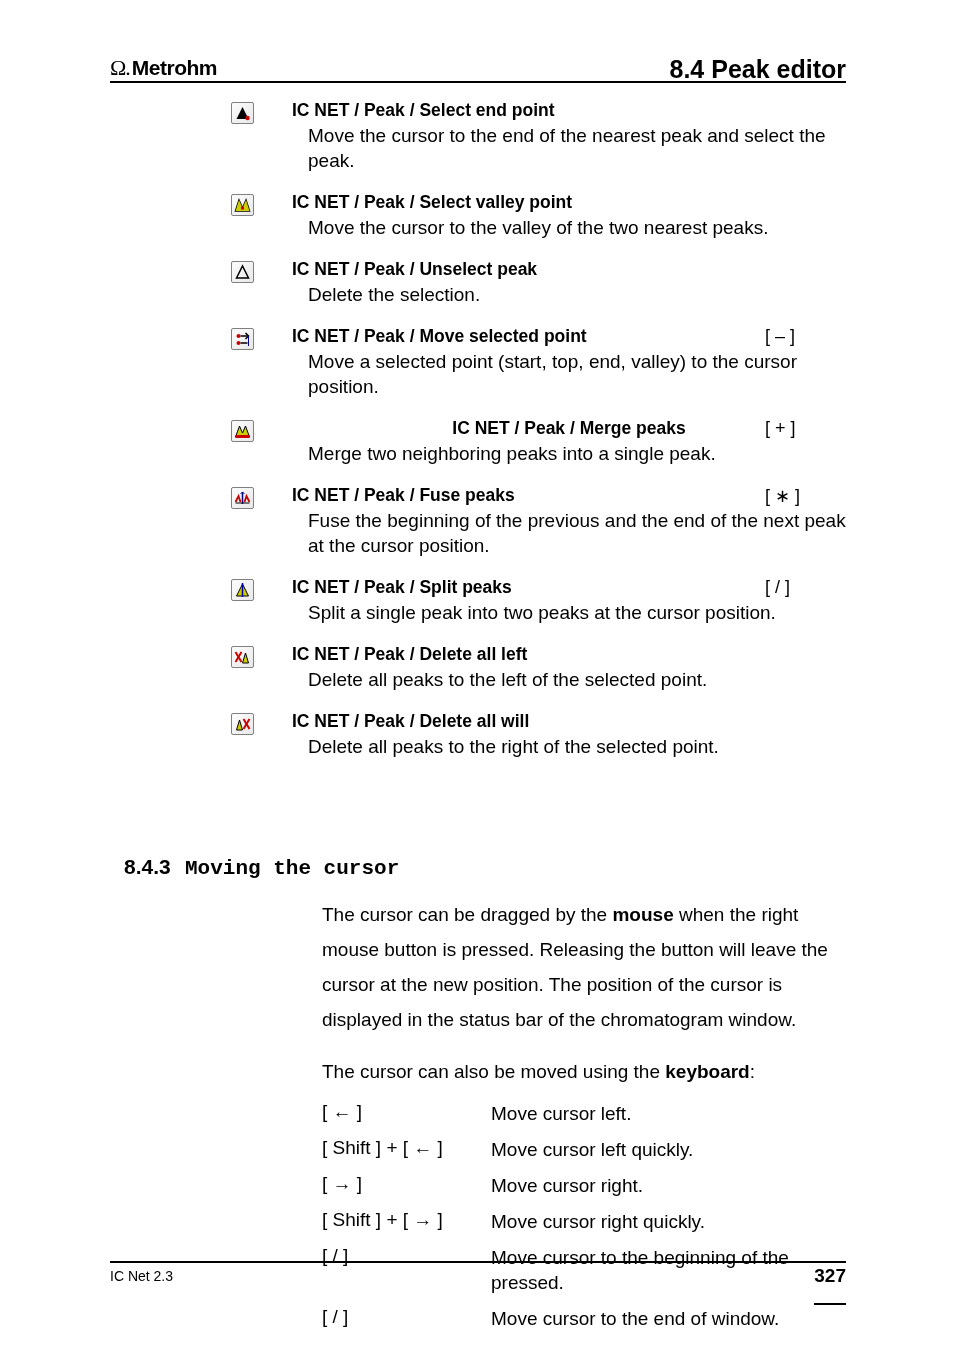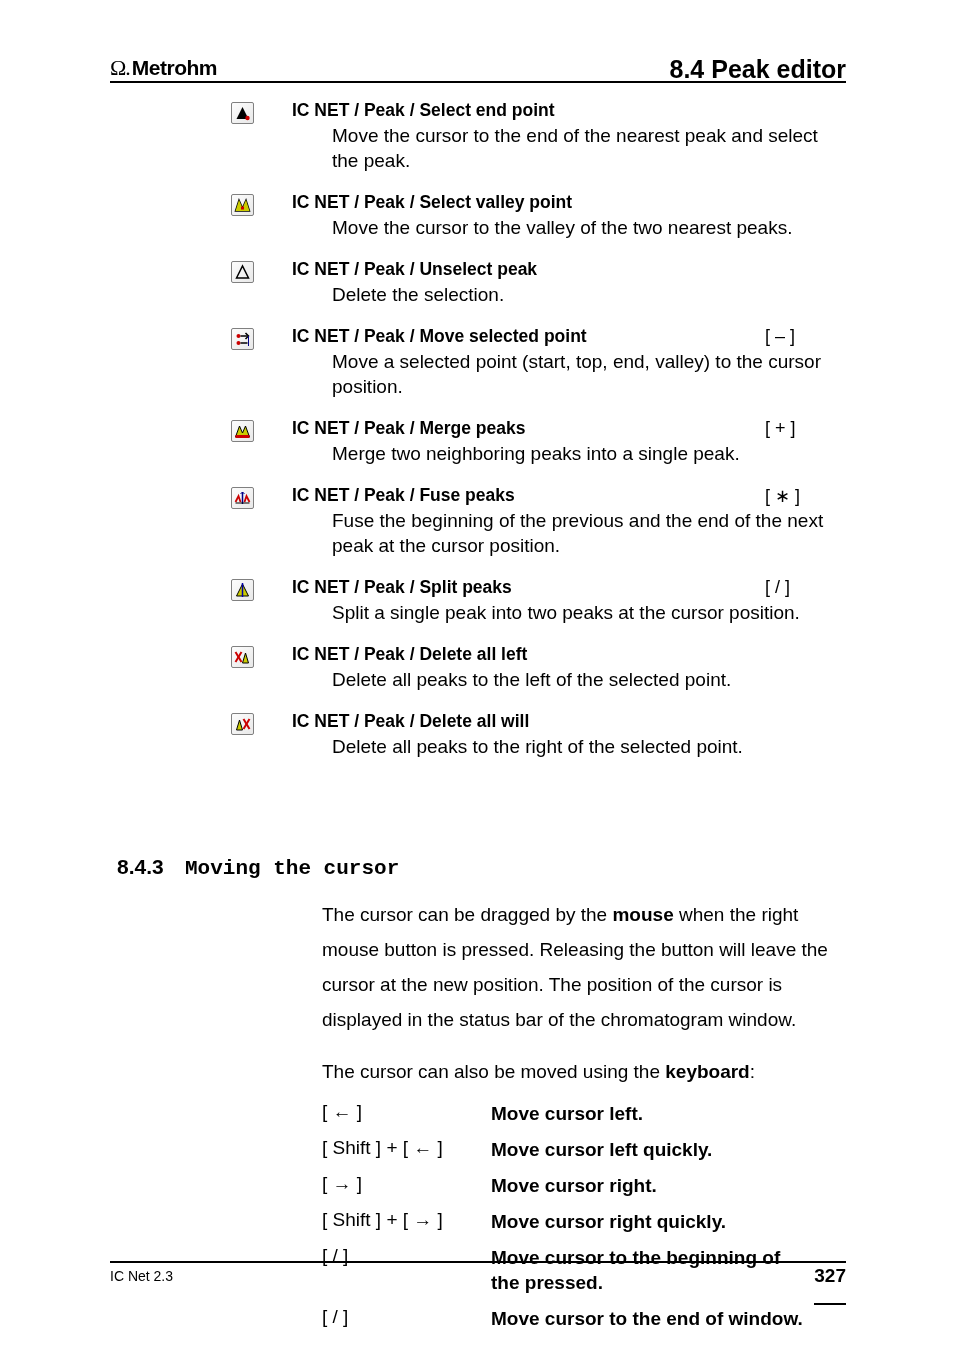--- a/index.html
+++ b/index.html
@@ -104,36 +104,36 @@
     display: inline-block;
   }
   .shortcut {
     font-family: Arial, sans-serif;
     font-size: 18px;
     display: inline-block;
     position: absolute;
     left: 473px;
   }
   .desc {
-    margin-left: 40px;
+    margin-left: 16px;
     margin-top: 2px;
     font-size: 19px;
     line-height: 25px;
     font-family: Arial, sans-serif;
   }
   .section-heading {
     margin-top: 96px;
     position: relative;
     font-family: "Arial Black", Arial, sans-serif;
     font-weight: 900;
     font-size: 21px;
   }
   .section-number {
     position: absolute;
-    left: 7px;
+    left: 14px;
   }
   .section-title {
     margin-left: 75px;
     display: inline-block;
     font-family: Liberation Mono, monospace;
   }
   .body-para {
     margin-left: 212px;
     margin-top: 17px;
     font-size: 19px;
@@ -150,21 +150,20 @@
     align-items: flex-start;
   }
   .kbd-key {
     width: 169px;
     flex: 0 0 auto;
   }
   .kbd-desc {
     flex: 1 1 auto;
     padding-right: 40px;
     line-height: 25px;
-    font-weight: bold;
   }
   .footer {
     position: absolute;
     left: 110px;
     right: 108px;
     bottom: 62px;
     height: 28px;
   }
   .footer-line {
     position: absolute;
@@ -238,21 +237,21 @@
           <div class="txt">
             <div style="position: relative;"><span class="menu-path">IC NET / Peak / Move selected point</span><span class="shortcut">[ – ]</span></div>
             <div class="desc">Move a selected point (start, top, end, valley) to the cursor position.</div>
           </div>
         </div>
         <div class="entry">
           <div class="icon-slot"><span class="icon-btn"><svg viewBox="0 0 16 16">
                 <use href="#svg-merge-peaks-icon"></use>
               </svg></span></div>
           <div class="txt">
-            <div style="position: relative;"><span class="menu-path">IC NET / Peak / Merge peaks</span><span class="shortcut">[ + ]</span></div>
+            <div style="position: relative; text-align: center;"><span class="menu-path">IC NET / Peak / Merge peaks</span><span class="shortcut">[ + ]</span></div>
             <div class="desc">Merge two neighboring peaks into a single peak.</div>
           </div>
         </div>
         <div class="entry">
           <div class="icon-slot"><span class="icon-btn"><svg viewBox="0 0 16 16">
                 <use href="#svg-fuse-peaks-icon"></use>
               </svg></span></div>
           <div class="txt">
             <div style="position: relative;"><span class="menu-path">IC NET / Peak / Fuse peaks</span><span class="shortcut">[ ∗ ]</span></div>
             <div class="desc">Fuse the beginning of the previous and the end of the next peak at the cursor position.</div>

